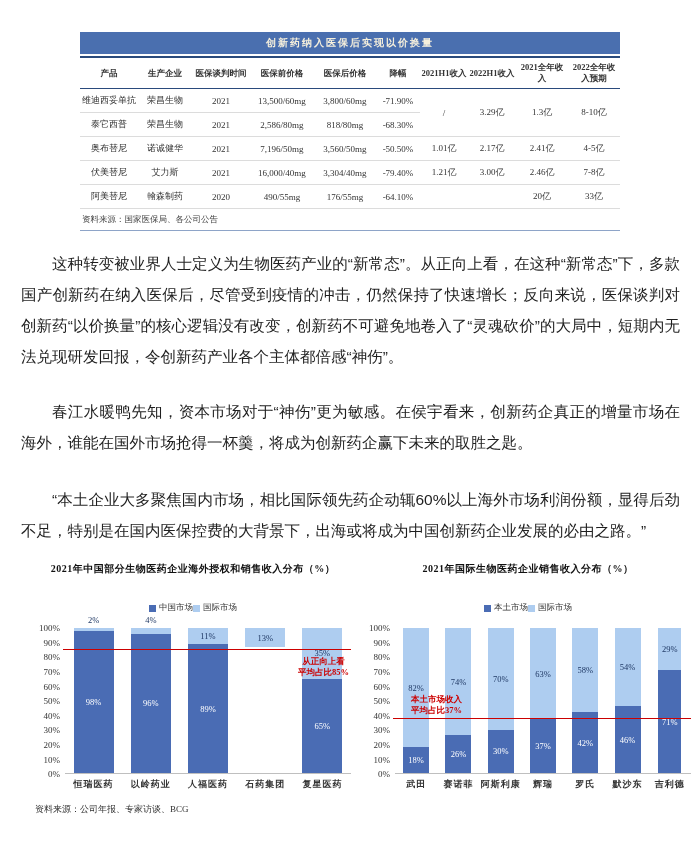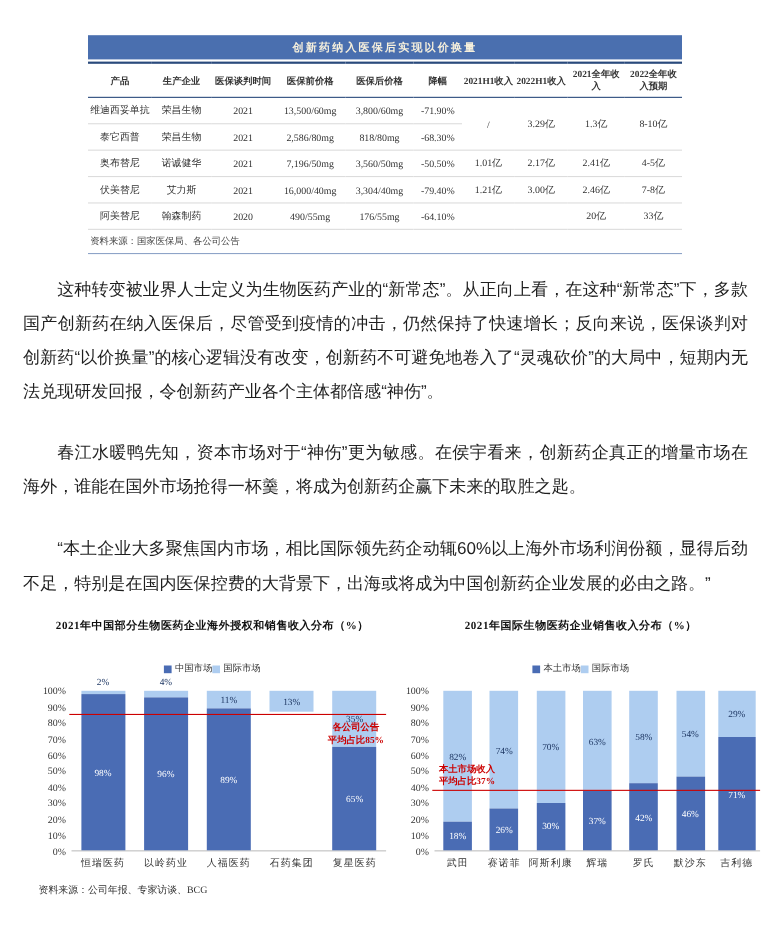--- a/index.html
+++ b/index.html
@@ -105,21 +105,21 @@
   .refline { position: absolute; left: -2px; right: 0; height: 0; border-top: 1.2px solid #cc0000; }
   .annotation {
     position: absolute;
     color: #cc0000;
     font-size: 8.5px;
     font-weight: bold;
     line-height: 11px;
     white-space: nowrap;
   }
   .xlabels { display: flex; margin-left: 30px; margin-top: 4px; font-size: 9px; color: #333; }
-  .xlabel { flex: 1; text-align: center; letter-spacing: 1px; white-space: nowrap; }
+  .xlabel { flex: 1; text-align: center; letter-spacing: 1px; white-space: nowrap; font-weight: bold; }
   .charts-source {
     margin: 12px 0 0 35px;
     font-family: "Liberation Serif", "DejaVu Serif", serif;
     font-size: 9px;
     color: #333;
   }
 </style>
 </head>
 <body>
 
@@ -292,21 +292,21 @@
                   <div class="seg-label" style="color: rgb(31, 56, 100);">35%</div>
                 </div>
                 <div class="seg" style="height: 65%; background: rgb(74, 108, 180);">
                   <div class="seg-label" style="color: rgb(255, 255, 255);">65%</div>
                 </div>
               </div>
             </div>
           </div>
         <div class="refline" style="bottom: 85%; border-top-color: rgb(204, 0, 0);"></div>
         <div class="annotation" style="right: 2px; top: 28px; text-align: center; color: rgb(204, 0, 0);">
-            <div>各公司公告</div>
+            <div>从正向上看</div>
             <div>平均占比85%</div>
           </div>
       </div>
     </div>
     <div class="xlabels">
         <div class="xlabel">恒瑞医药</div>
         <div class="xlabel">以岭药业</div>
         <div class="xlabel">人福医药</div>
         <div class="xlabel">石药集团</div>
         <div class="xlabel">复星医药</div>
@@ -395,32 +395,32 @@
               <div class="bar" style="width: 26px;">
                 <div class="seg" style="height: 54%; background: rgb(174, 205, 240);">
                   <div class="seg-label" style="color: rgb(31, 56, 100);">54%</div>
                 </div>
                 <div class="seg" style="height: 46%; background: rgb(74, 108, 180);">
                   <div class="seg-label" style="color: rgb(255, 255, 255);">46%</div>
                 </div>
               </div>
             </div>
             <div class="bar-cell">
-              <div class="bar" style="width: 34px;">
+              <div class="bar" style="width: 23px;">
                 <div class="seg" style="height: 29%; background: rgb(174, 205, 240);">
                   <div class="seg-label" style="color: rgb(31, 56, 100);">29%</div>
                 </div>
                 <div class="seg" style="height: 71%; background: rgb(74, 108, 180);">
                   <div class="seg-label" style="color: rgb(255, 255, 255);">71%</div>
                 </div>
               </div>
             </div>
           </div>
         <div class="refline" style="bottom: 37%; border-top-color: rgb(204, 0, 0);"></div>
-        <div class="annotation" style="left: 4px; top: 66px; text-align: left; color: rgb(204, 0, 0);">
+        <div class="annotation" style="left: 16px; top: 66px; text-align: left; color: rgb(204, 0, 0);">
             <div>本土市场收入</div>
             <div>平均占比37%</div>
           </div>
       </div>
     </div>
     <div class="xlabels">
         <div class="xlabel">武田</div>
         <div class="xlabel">赛诺菲</div>
         <div class="xlabel">阿斯利康</div>
         <div class="xlabel">辉瑞</div>

